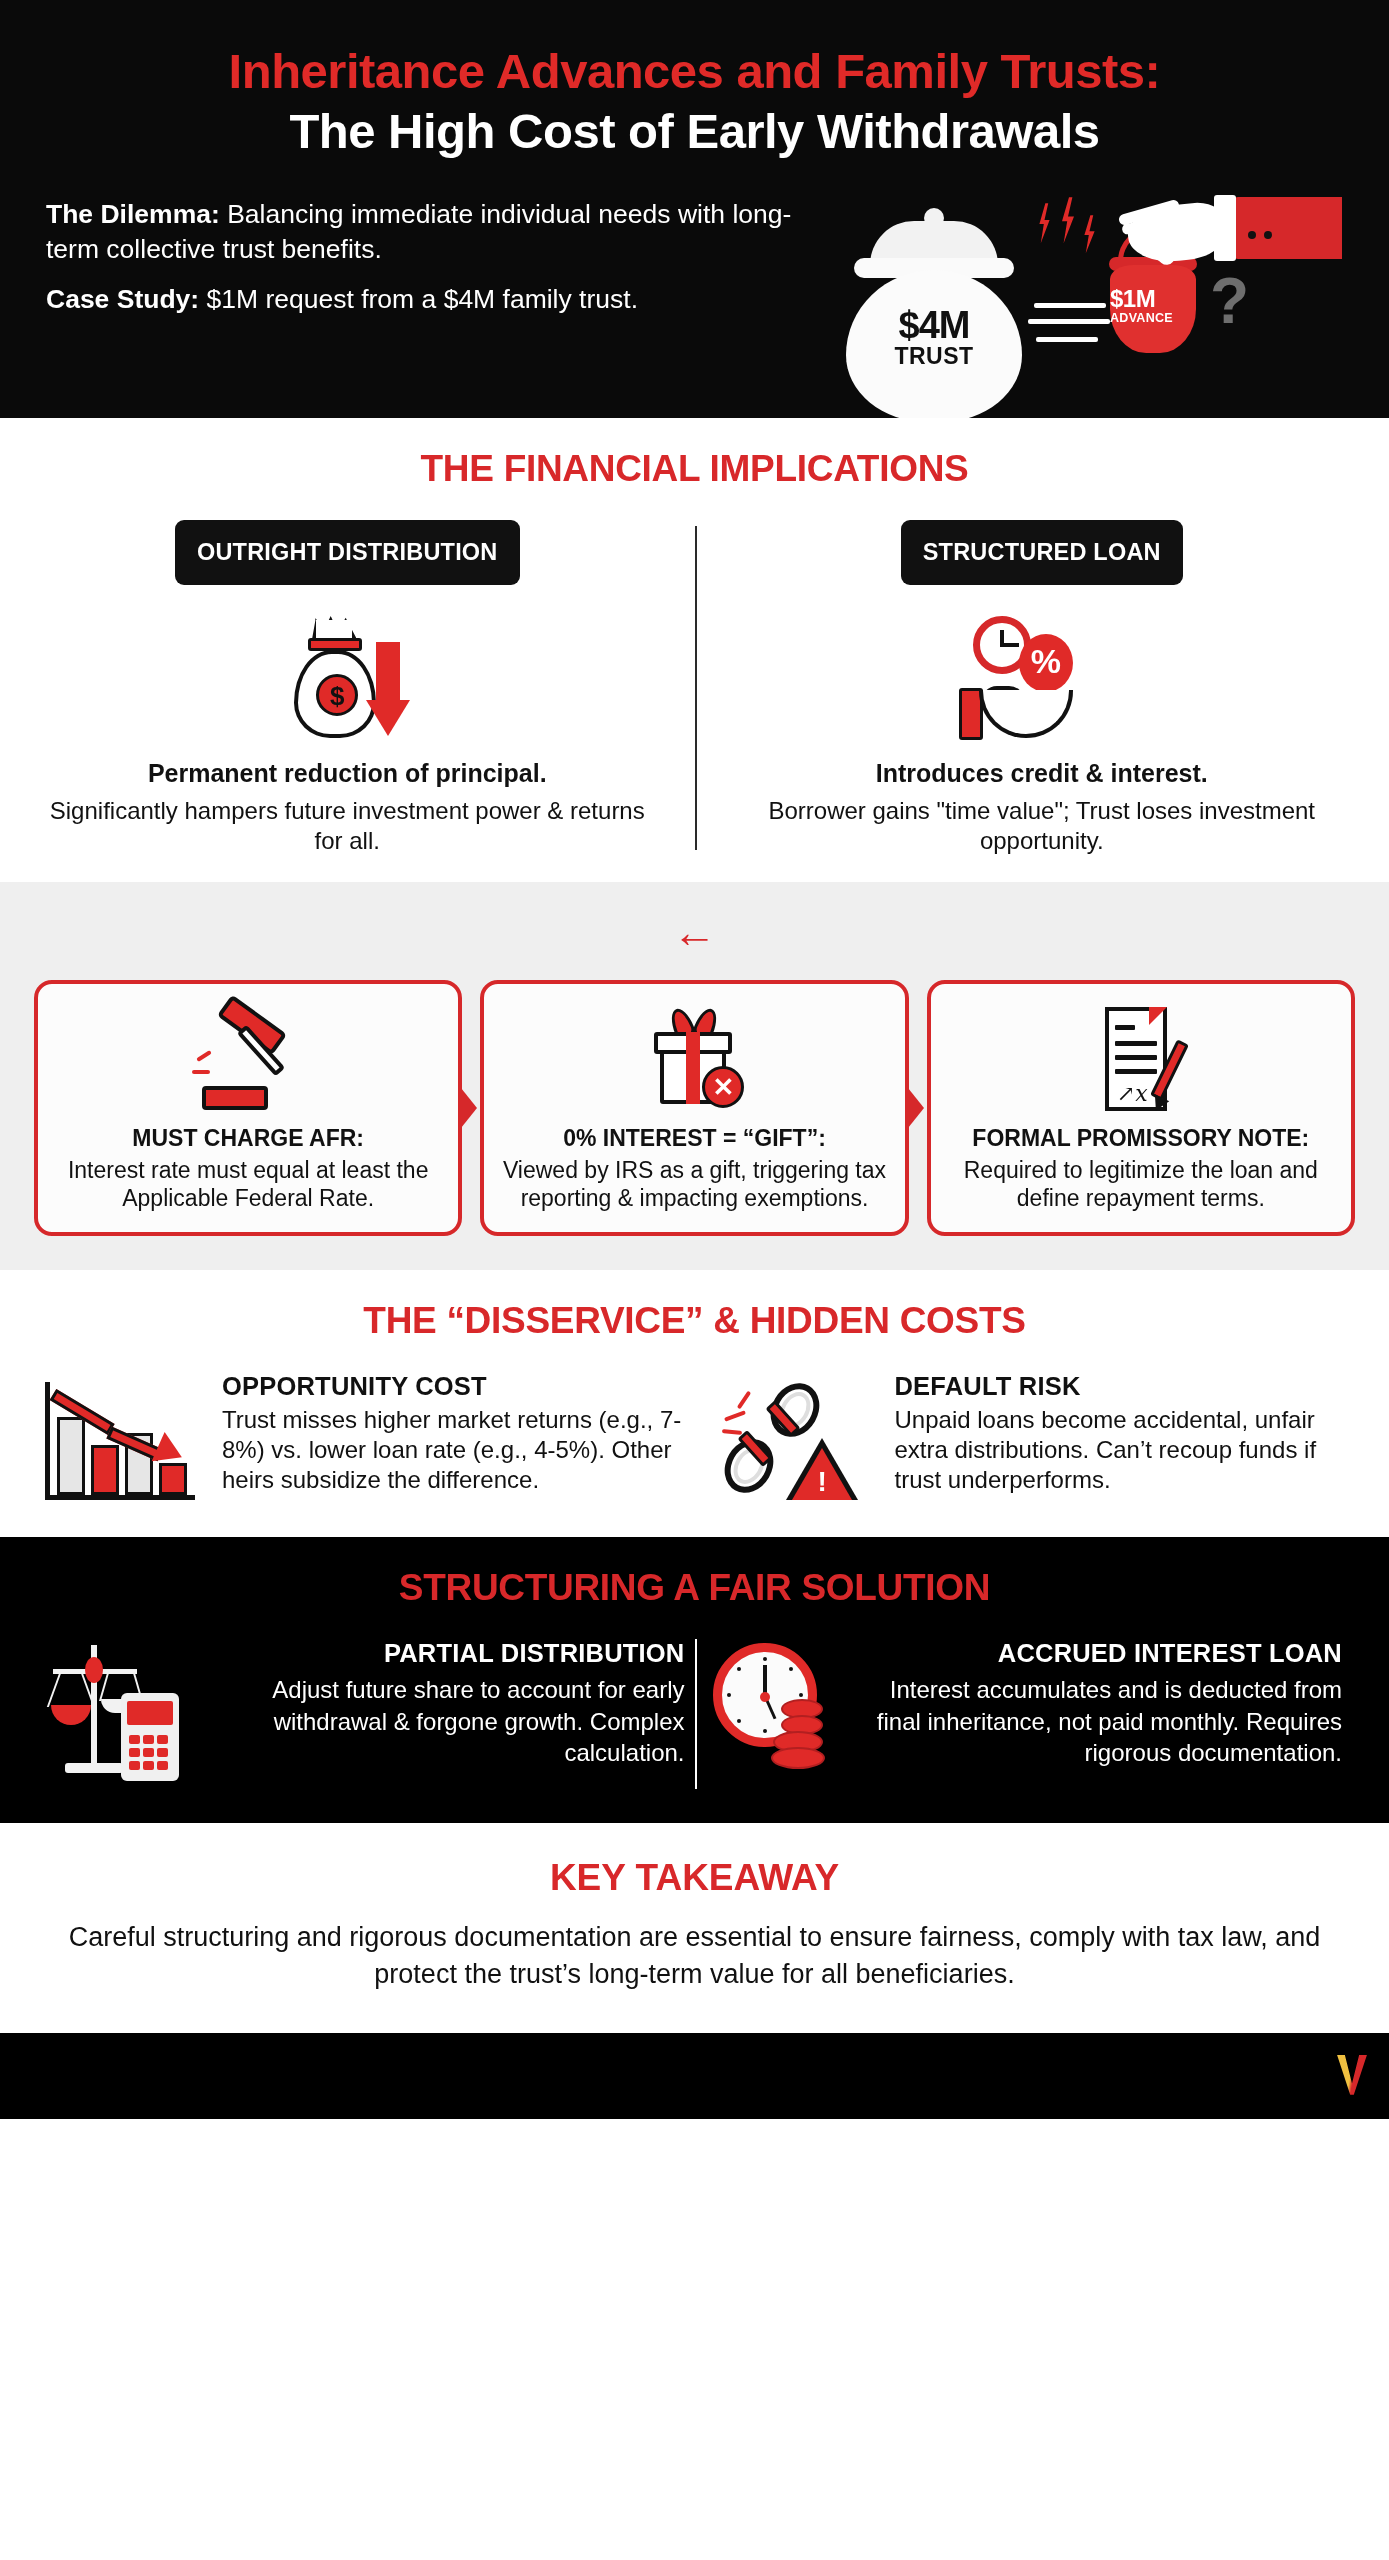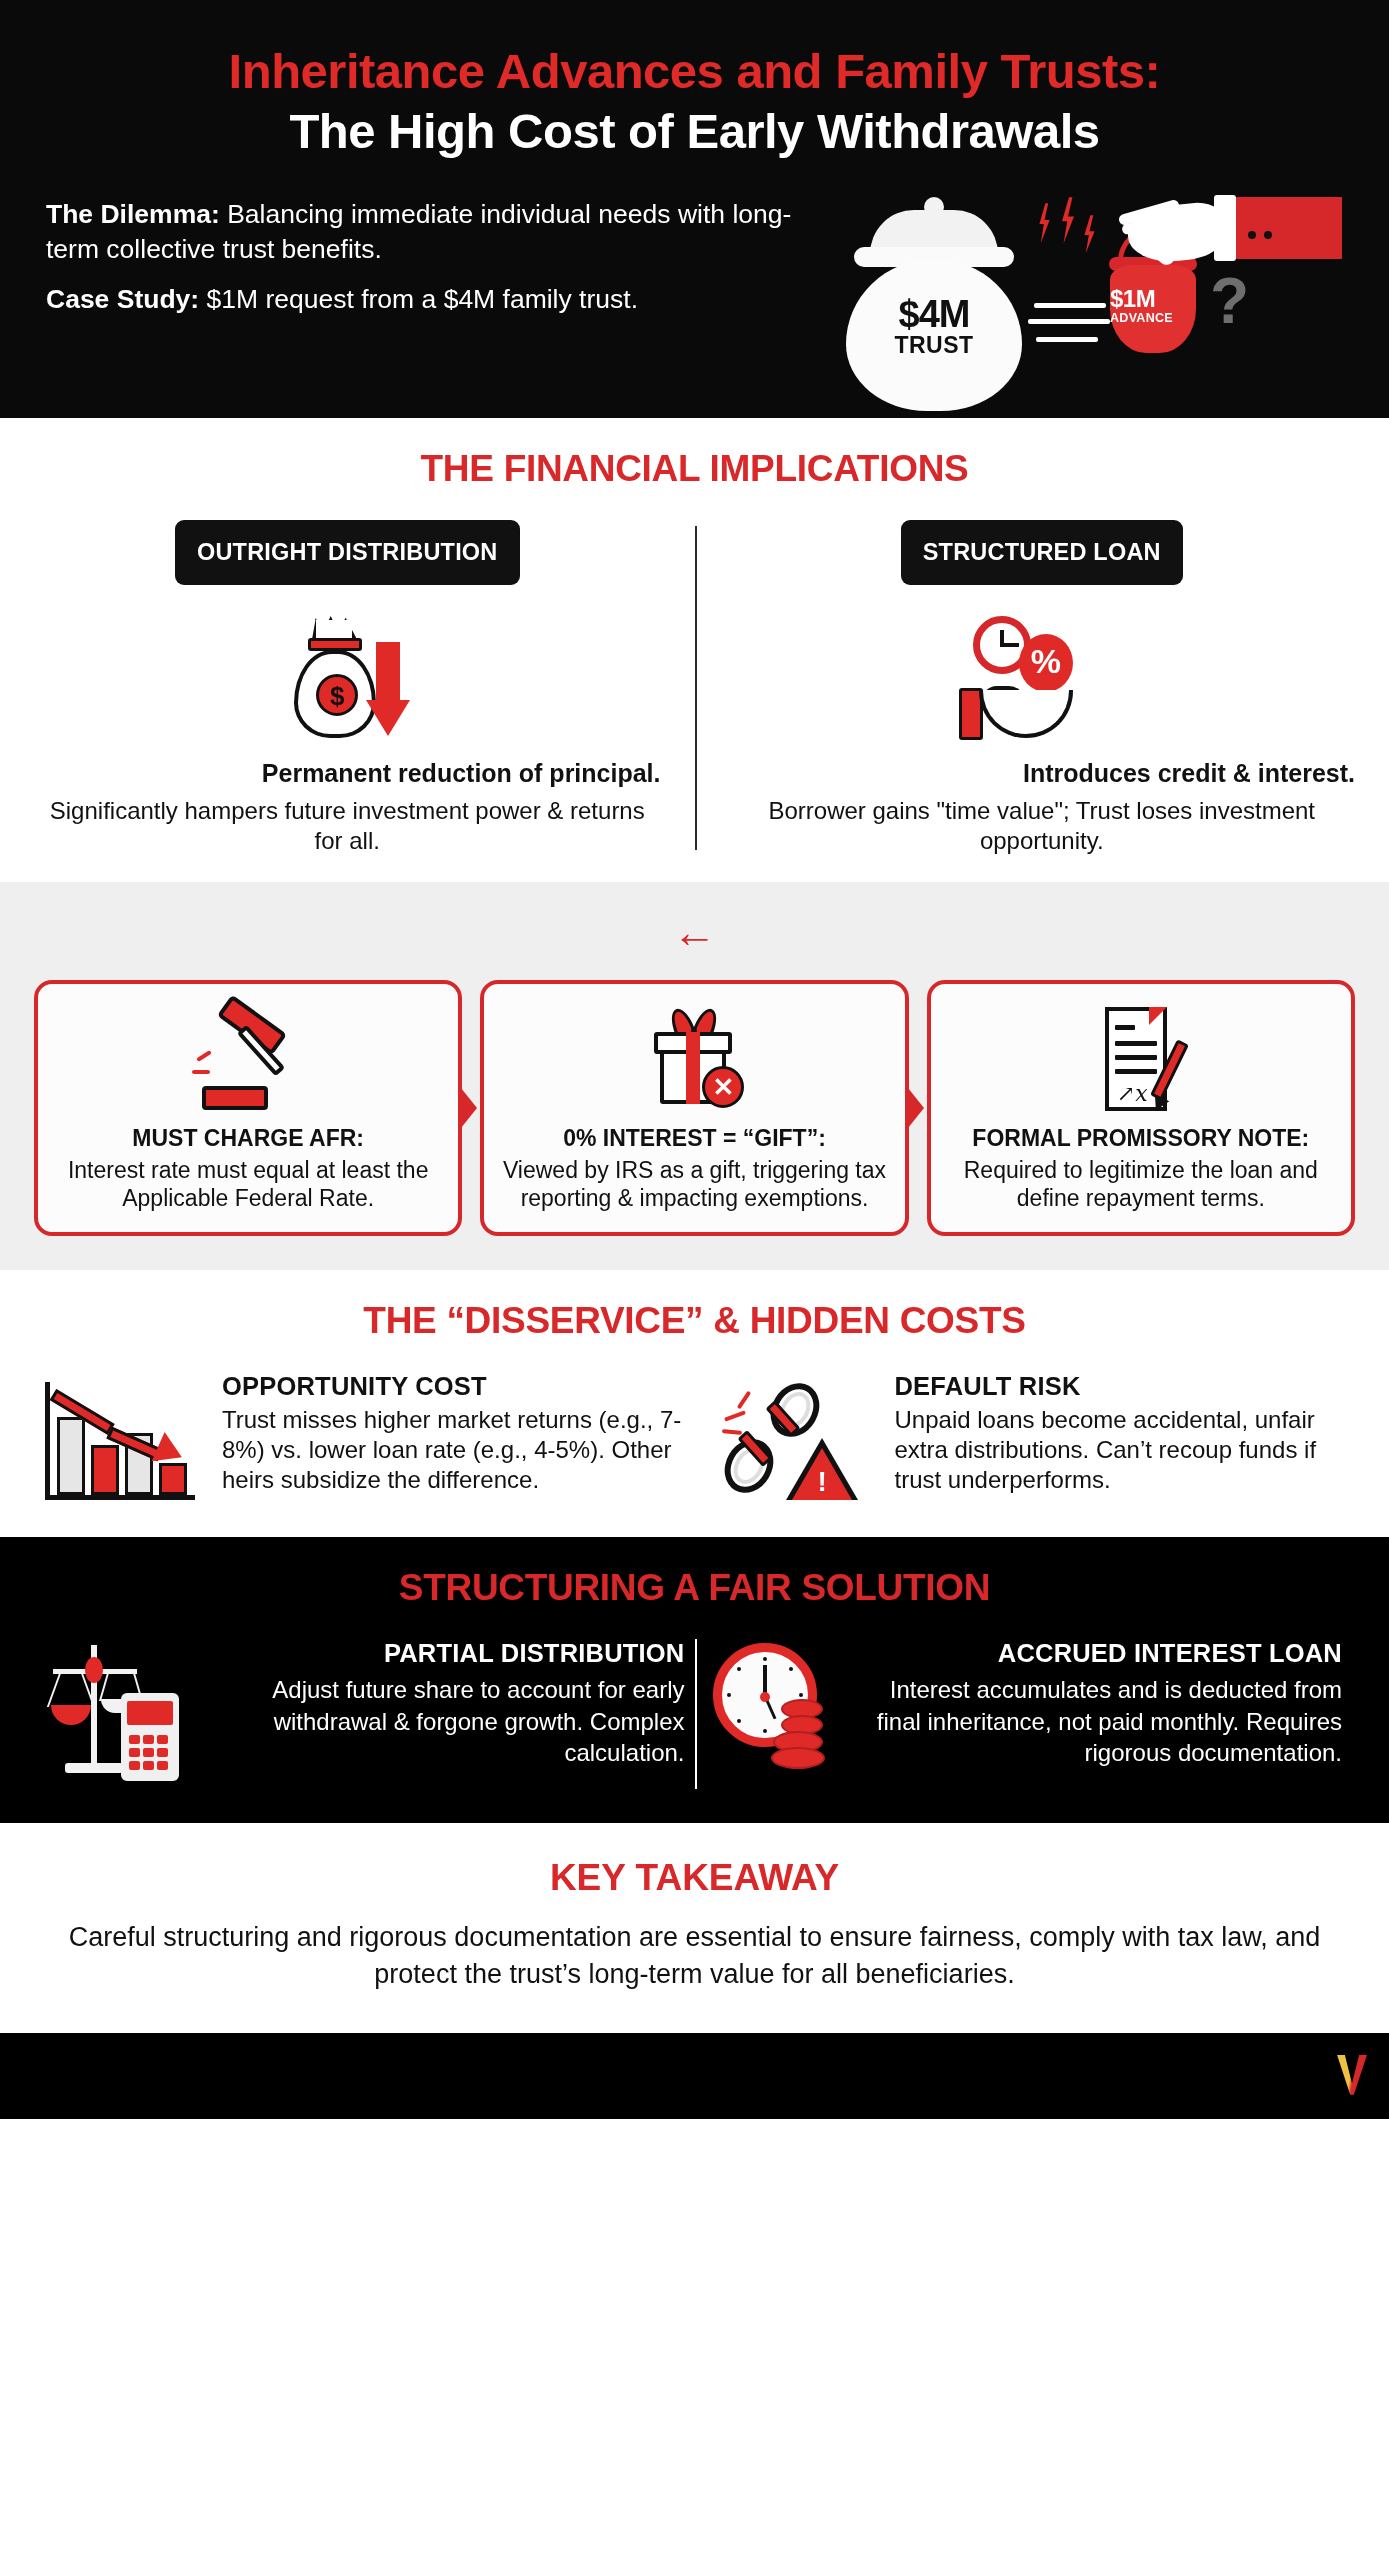--- a/index.html
+++ b/index.html
@@ -57,21 +57,21 @@
   .hline b { font-weight: bold; }
   .hline span.reg { font-weight: normal; }
   .header-art {
     flex: 1;
     position: relative;
     height: 220px;
     margin-left: -6px;
   }
 
   
-  .jar-wrap { position: absolute; left: 2px; top: 6px; width: 200px; height: 210px; }
+  .jar-wrap { position: absolute; left: 2px; top: 17px; width: 200px; height: 210px; }
   .jar-lid-knob {
     position: absolute; left: 92px; top: 0px; width: 20px; height: 20px;
     background: #f2f2f2; border-radius: 50%;
   }
   .jar-lid-dome {
     position: absolute; left: 38px; top: 13px; width: 128px; height: 44px;
     background: #f2f2f2; border-radius: 64px 64px 0 0;
   }
   .jar-lid-rim {
     position: absolute; left: 22px; top: 50px; width: 160px; height: 20px;
@@ -162,21 +162,21 @@
   .vdiv {
     position: absolute; left: 50%; top: 6px; bottom: 6px; width: 2px; background: #2a2a2a;
   }
   .pill {
     display: block; margin: 0 auto 24px auto; background: #111111; color: #ffffff;
     font-size: 23.5px; font-weight: bold; letter-spacing: 0.2px;
     padding: 19px 22px; border-radius: 9px; width: fit-content;
   }
   .col-icon { height: 150px; display: flex; align-items: center; justify-content: center; }
   .col-head {
-    text-align: right; font-size: 25px; font-weight: bold; color: #111;
+    text-align: center; font-size: 25px; font-weight: bold; color: #111;
     margin-bottom: 8px;
   }
   .col-body { text-align: center; font-size: 24px; color: #111; line-height: 1.26; }
 
   
   .mbag { position: relative; width: 150px; height: 140px; }
   .mbag-neck {
     position: absolute; left: 40px; top: 2px; width: 44px; height: 22px;
     border: 4px solid #111; border-bottom: none; background: #fff;
     clip-path: polygon(0 100%, 8% 10%, 25% 70%, 42% 0%, 58% 70%, 76% 8%, 100% 100%);

